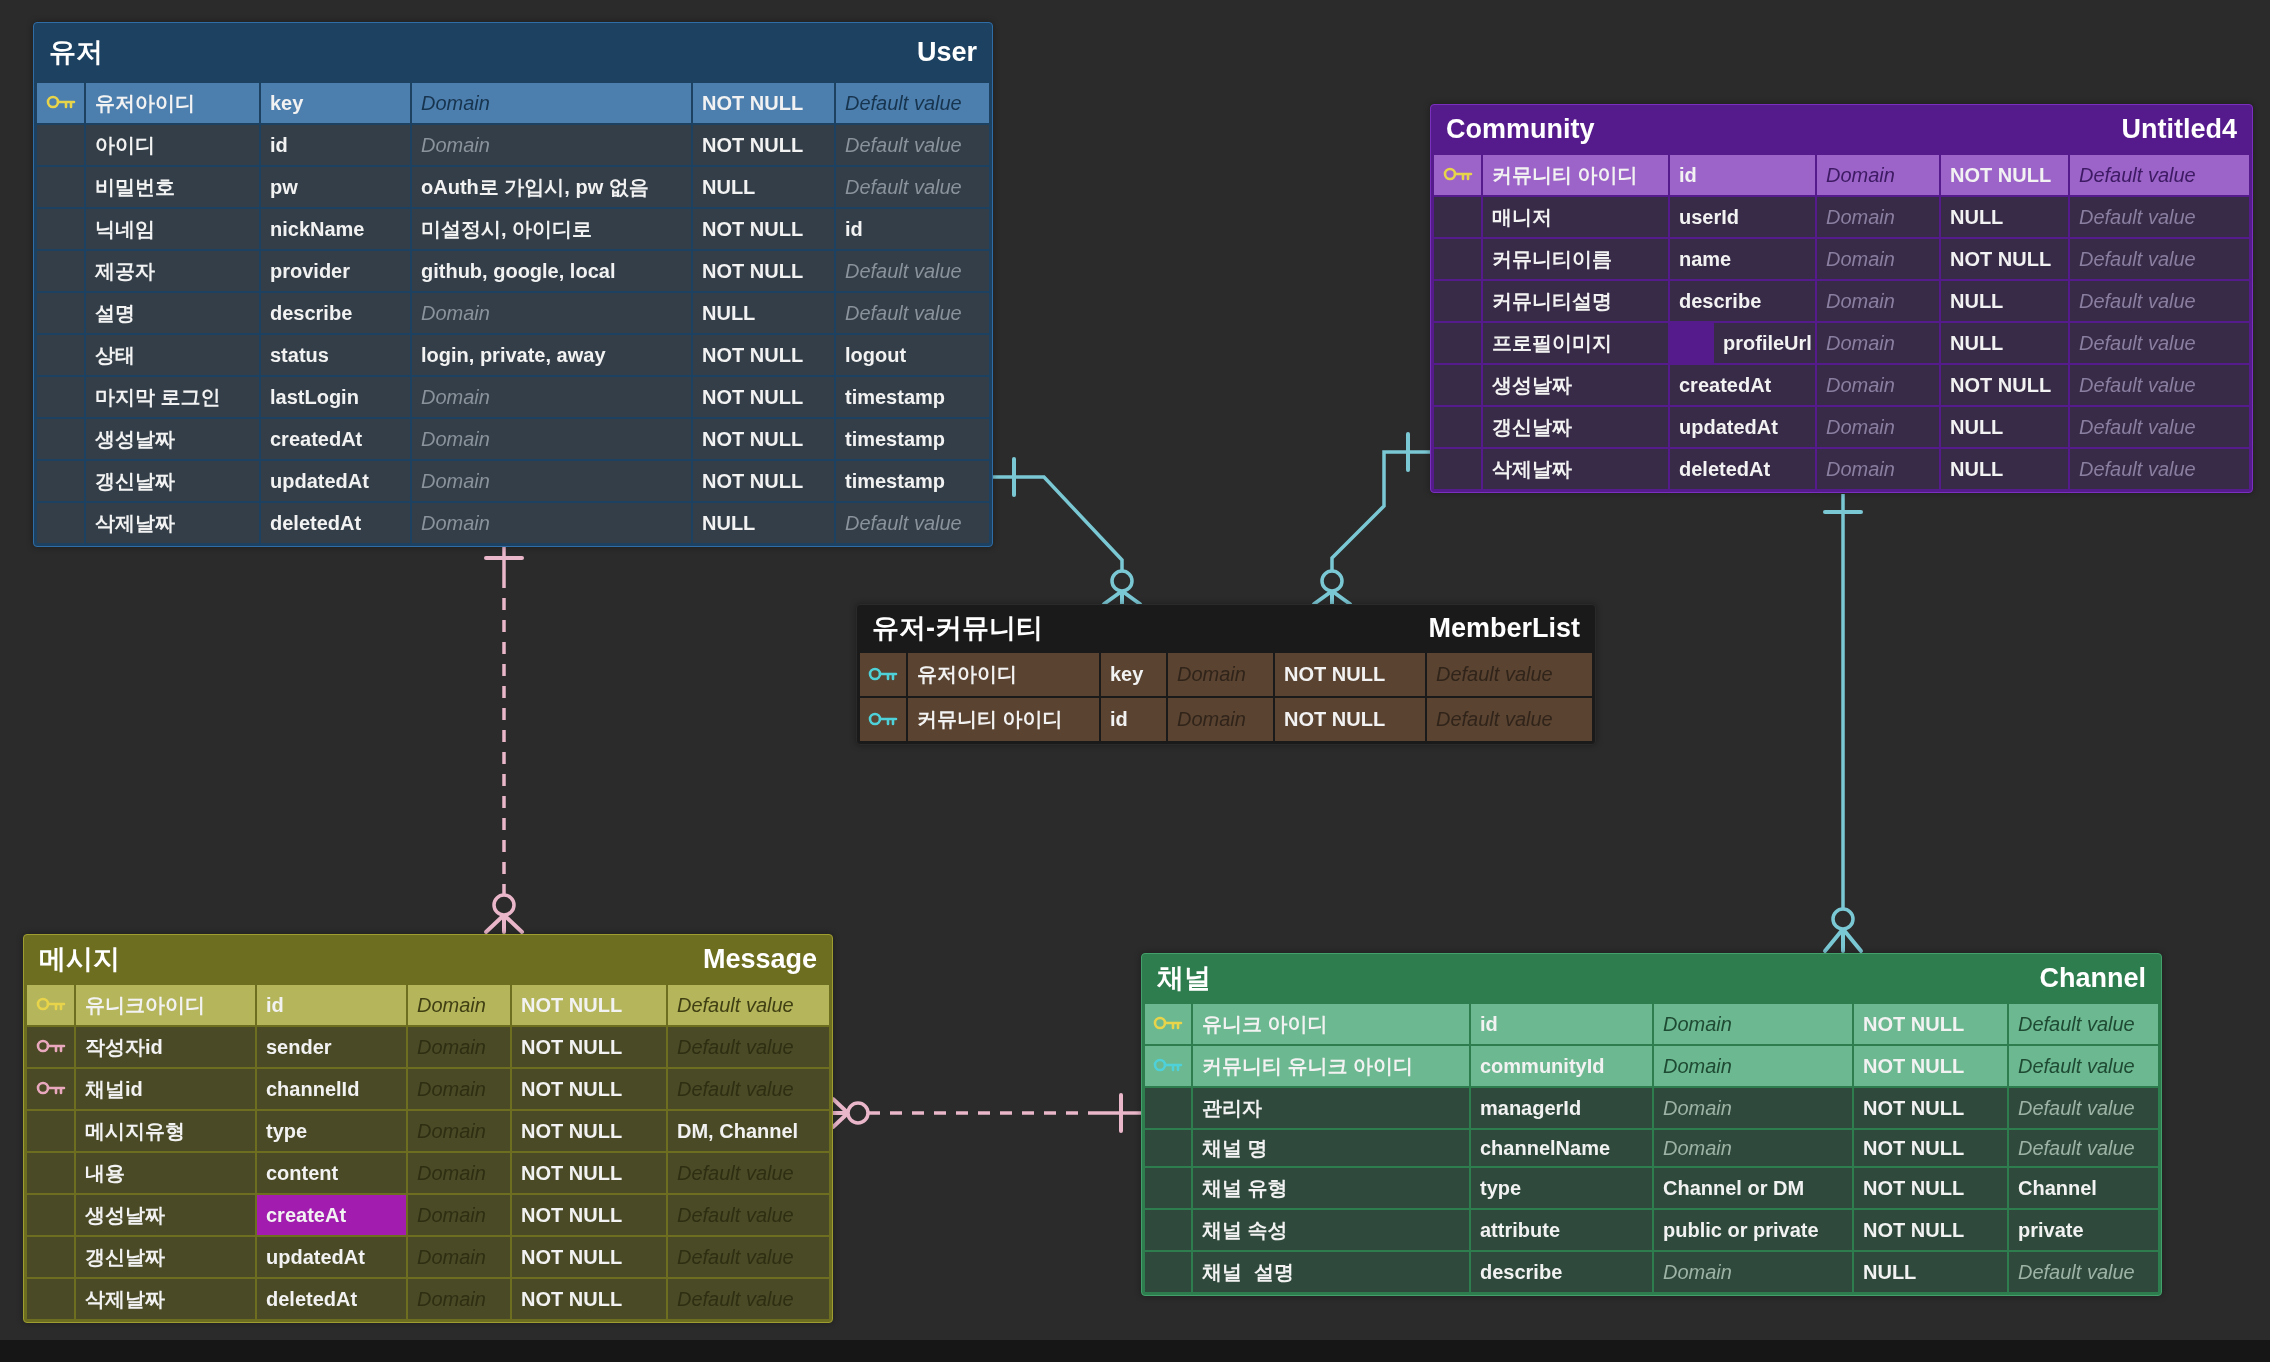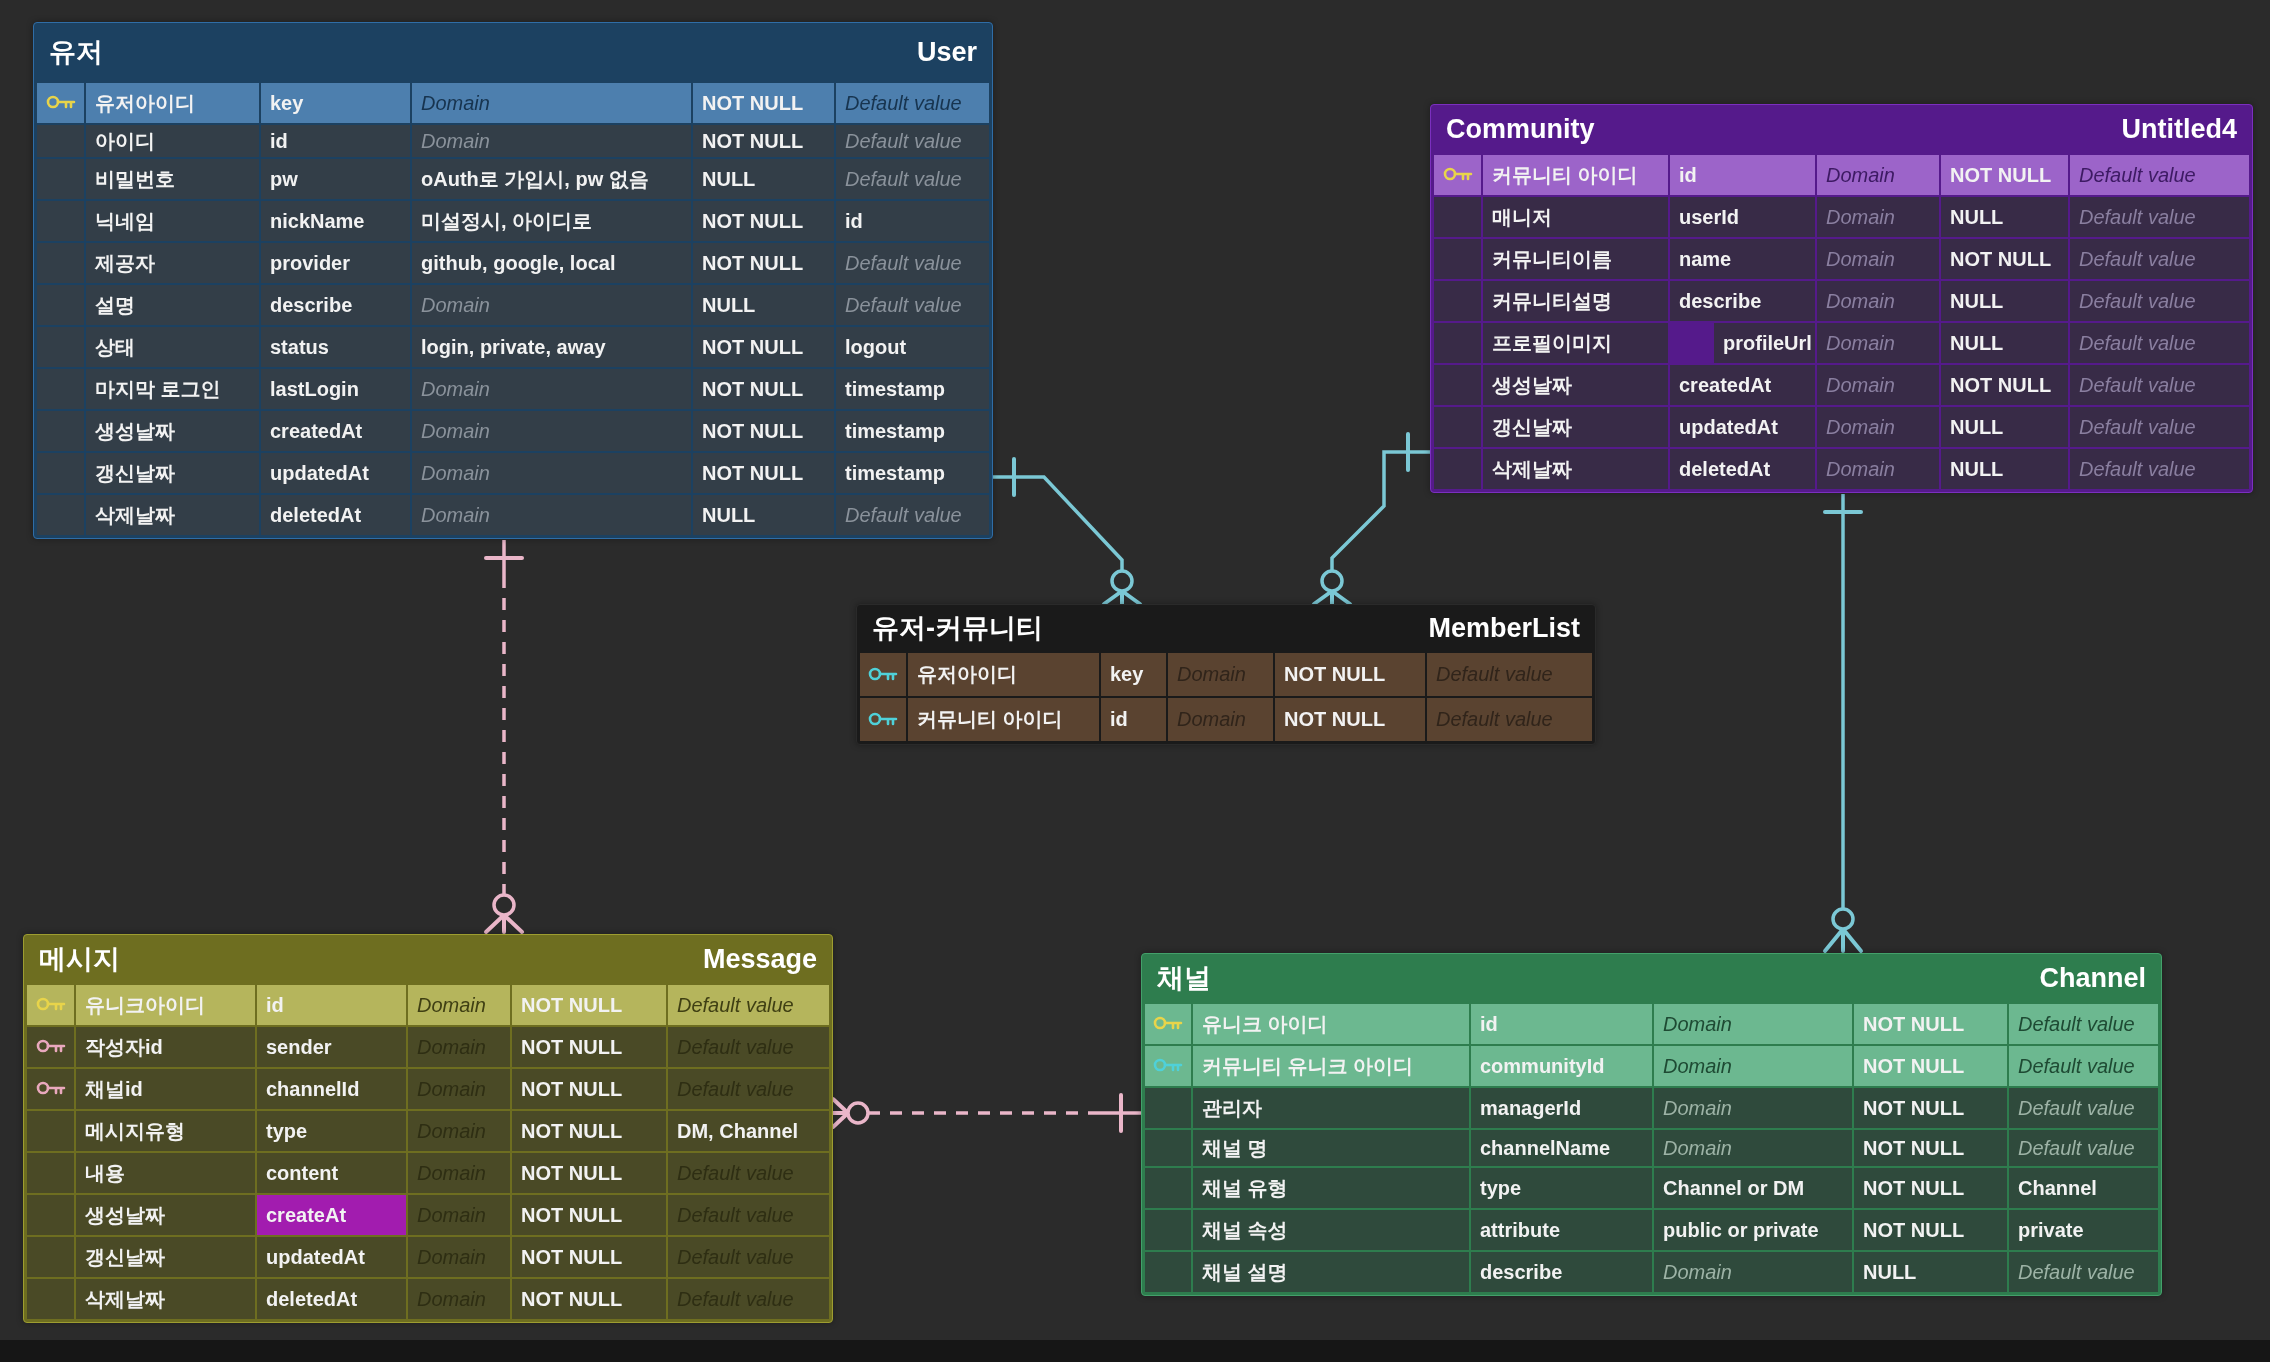--- a/index.html
+++ b/index.html
@@ -93,21 +93,21 @@
         <div class="cell" style="background: rgb(77, 127, 174);">
           <span class="ph" style="color: rgb(23, 52, 79);">Domain</span>
         </div>
         <div class="cell" style="background: rgb(77, 127, 174);">
           <span>NOT NULL</span>
         </div>
         <div class="cell" style="background: rgb(77, 127, 174);">
           <span class="ph" style="color: rgb(23, 52, 79);">Default value</span>
         </div>
       </div>
-      <div class="tbl-row" style="grid-template-columns: 47px 173px 149px 279px 141px 1fr; height: 32px; border-radius: 12px;">
+      <div class="tbl-row" style="grid-template-columns: 47px 173px 149px 279px 141px 1fr; height: 40px; border-radius: 12px;">
         <div class="cell icon-cell" style="background: rgb(51, 62, 72);"></div>
         <div class="cell" style="background: rgb(51, 62, 72);">
           <span>아이디</span>
         </div>
         <div class="cell" style="background: rgb(51, 62, 72);">
           <span>id</span>
         </div>
         <div class="cell" style="background: rgb(51, 62, 72);">
           <span class="ph" style="color: rgb(138, 146, 155);">Domain</span>
         </div>
@@ -787,21 +787,21 @@
         </div>
         <div class="cell" style="background: rgb(47, 74, 60);">
           <span>NOT NULL</span>
         </div>
         <div class="cell" style="background: rgb(47, 74, 60);">
           <span>private</span>
         </div>
       </div>
       <div class="tbl-row" style="grid-template-columns: 46px 276px 181px 198px 153px 1fr; height: 40px;">
         <div class="cell icon-cell" style="background: rgb(47, 74, 60);"></div>
-        <div class="cell" style="background: rgb(47, 74, 60);">
+        <div class="cell" style="background: rgb(47, 74, 60); font-family: Liberation Mono, monospace;">
           <span>채널 설명</span>
         </div>
         <div class="cell" style="background: rgb(47, 74, 60);">
           <span>describe</span>
         </div>
         <div class="cell" style="background: rgb(47, 74, 60);">
           <span class="ph" style="color: rgb(157, 179, 166);">Domain</span>
         </div>
         <div class="cell" style="background: rgb(47, 74, 60);">
           <span>NULL</span>

